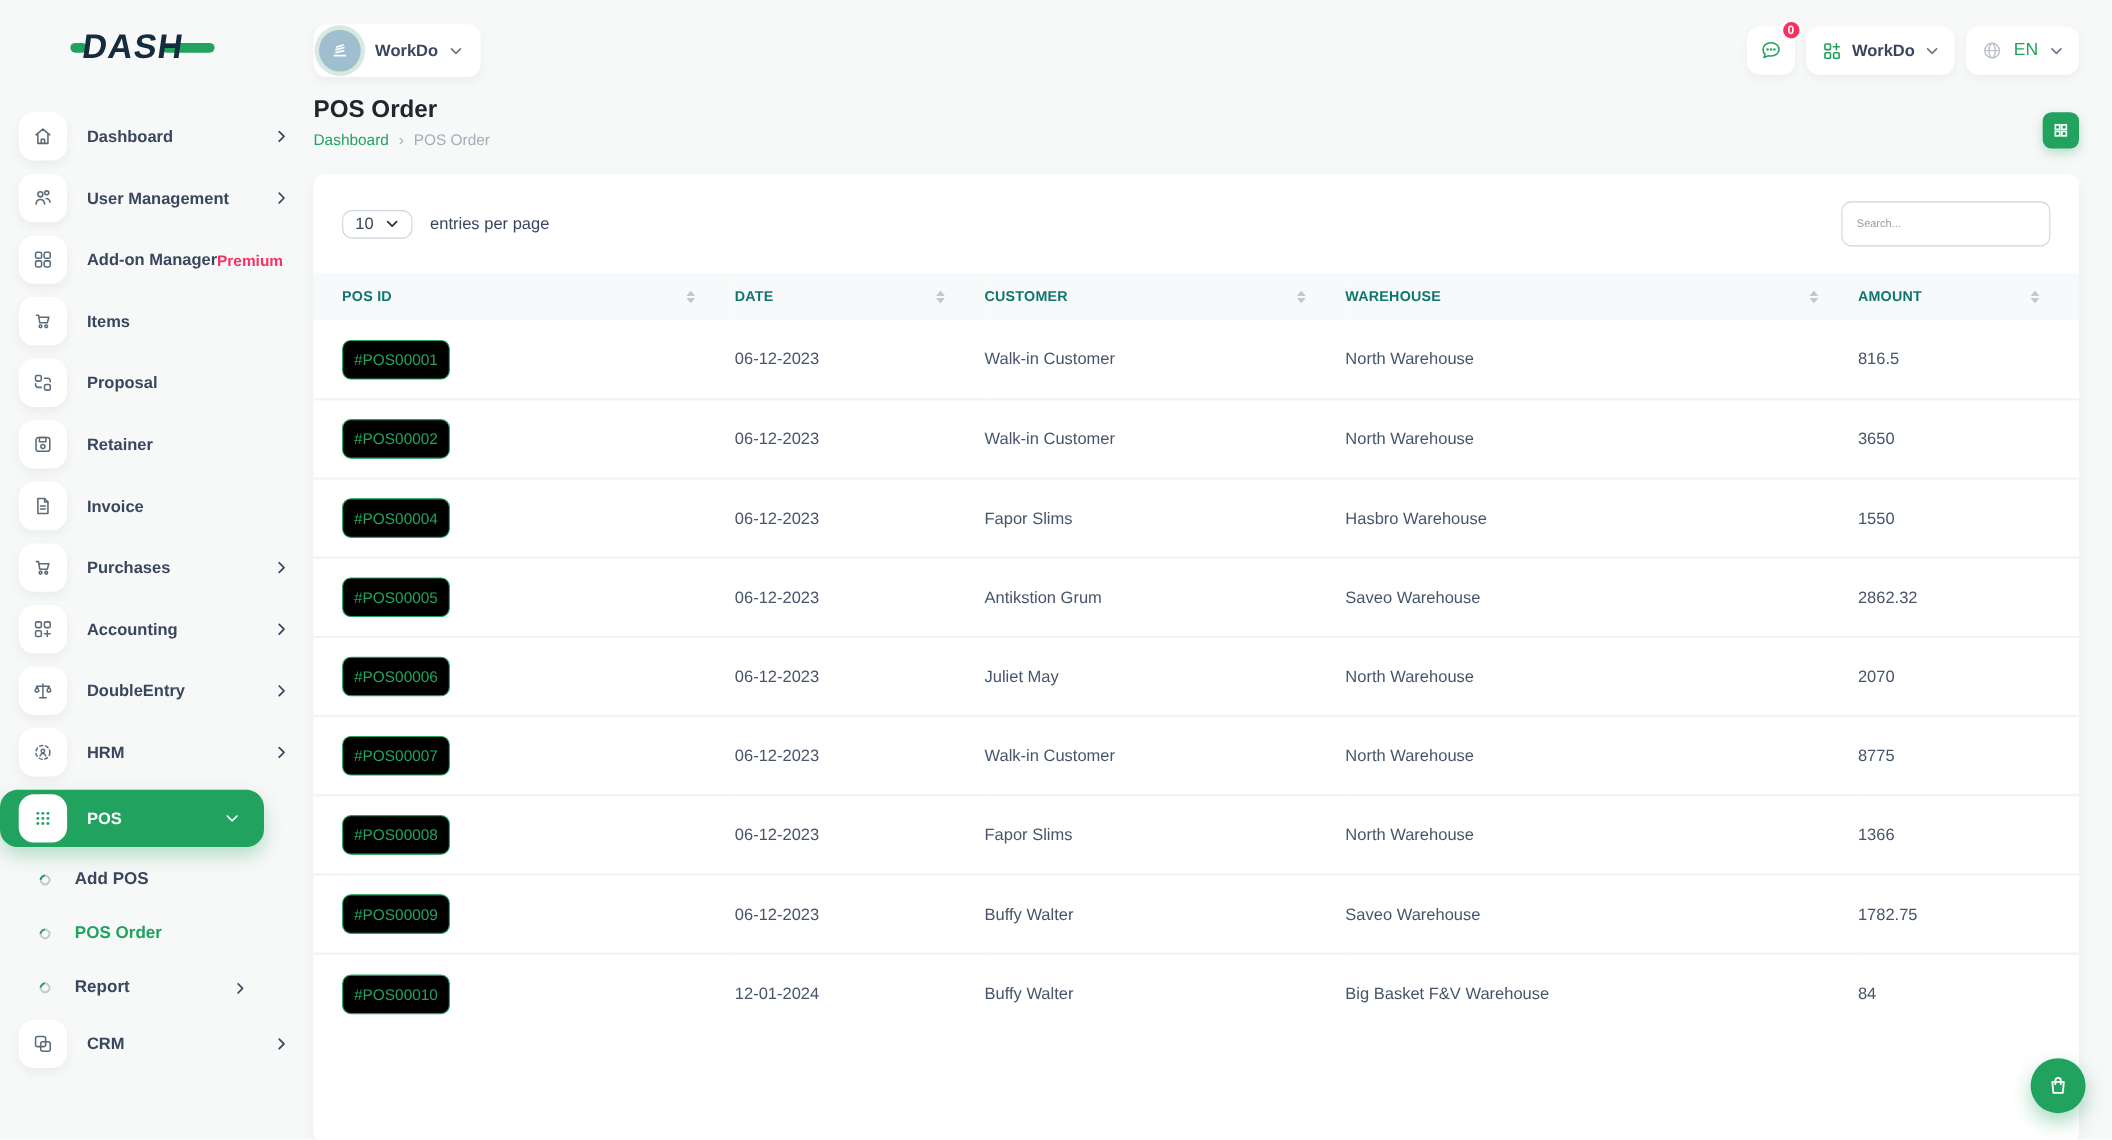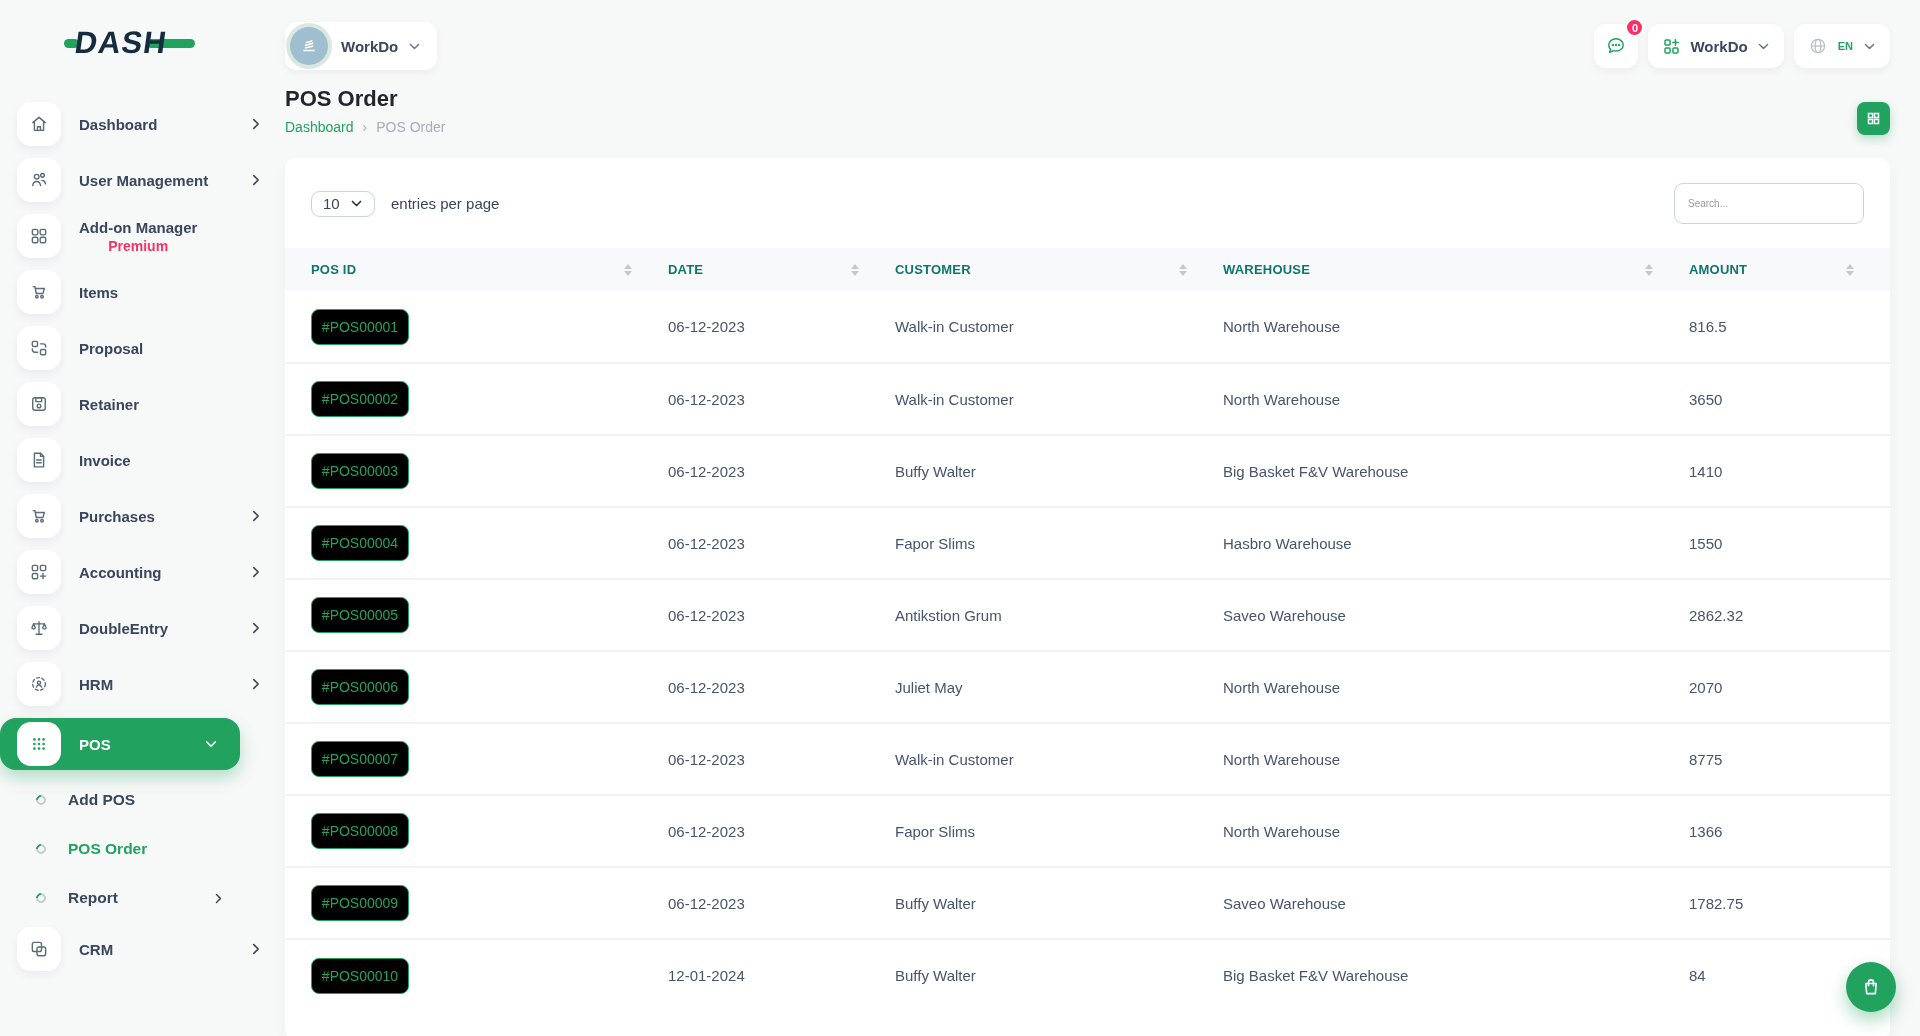--- a/index.html
+++ b/index.html
@@ -15,21 +15,21 @@
   .logo { display:flex; align-items:center; margin-left:64px; height:34px; cursor:pointer; position:relative; }
   .logo-dash-left { width:15px; height:9px; border-radius:5px; background:#21a35f; margin-right:-4px; position:relative; z-index:0; }
   .logo-text { font-size:31px; font-weight:800; letter-spacing:1px; color:#152c3e; transform:skewX(-8deg); position:relative; z-index:1; }
   .logo-dash-right { width:48px; height:9px; border-radius:5px; background:#21a35f; margin-left:-20px; position:relative; z-index:0; }
 
   .nav { margin-top:42px; display:flex; flex-direction:column; }
   .nav-item { display:flex; align-items:center; height:44px; margin:0 0 12px 0; padding-left:17px; padding-right:22px; cursor:pointer; }
   .icon-box { width:44px; height:44px; min-width:44px; background:#ffffff; border-radius:14px;
     box-shadow:0 4px 10px rgba(25,39,62,.06); display:flex; align-items:center; justify-content:center; color:#5b6b79; }
   .nav-label { margin-left:18px; font-size:15px; font-weight:600; color:#39465e; }
-  .nav-label-col { margin-left:18px; display:flex; flex-direction:column; align-items:center; }
+  .nav-label-col { margin-left:18px; display:flex; flex-direction:row; align-items:center; }
   .nav-label-col .nav-label { margin-left:0; }
   .nav-sub-badge { font-size:14px; font-weight:700; color:#f73164; margin-top:2px; }
   .nav-chev { margin-left:auto; color:#39465e; }
 
   .nav-item.active { background:#21a35f; border-radius:16px; height:52px; margin-right:45px; margin-bottom:10px;
     box-shadow:0 8px 16px rgba(33,163,95,.3); }
   .nav-item.active .icon-box { box-shadow:none; color:#21a35f; }
   .nav-item.active .nav-label { color:#ffffff; font-weight:700; }
   .nav-item.active .nav-chev { color:#ffffff; }
 
@@ -49,21 +49,21 @@
   .ws-name { font-size:15px; font-weight:600; color:#39465e; margin-right:10px; }
   .pill-chev { color:#6b7684; }
 
   .topbar-right { margin-left:auto; display:flex; align-items:center; gap:10px; }
   .chat-btn { width:44px; height:44px; border-radius:12px; justify-content:center; position:relative; }
   .chat-badge { position:absolute; top:-6px; right:-6px; min-width:19px; height:19px; border-radius:10px; background:#f73164;
     color:#fff; font-size:11px; font-weight:700; display:flex; align-items:center; justify-content:center; border:2px solid #fff; padding:0 4px; }
   .app-pill { height:44px; padding:0 14px; gap:9px; }
   .app-name { font-size:15px; font-weight:600; color:#39465e; }
   .lang-pill { height:44px; padding:0 14px; gap:10px; }
-  .lang-code { font-size:11px; font-weight:700; color:#21a35f; }
+  .lang-code { font-size:16px; font-weight:400; color:#21a35f; }
 
   .title-row { display:flex; margin-top:16px; }
   .page-title { font-size:22px; font-weight:700; color:#21262c; }
   .breadcrumb { display:flex; align-items:center; margin-top:7px; font-size:14px; }
   .bc-link { color:#21a35f; cursor:pointer; }
   .bc-sep { color:#a5adb7; margin:0 9px; font-size:14px; }
   .bc-current { color:#a5adb7; }
   .grid-btn { margin-left:auto; align-self:flex-end; width:33px; height:33px; border-radius:8px; background:#21a35f;
     display:flex; align-items:center; justify-content:center; cursor:pointer; box-shadow:0 4px 10px rgba(33,163,95,.3); }
 
@@ -514,27 +514,20 @@
   </tr>
 
   <tr>
     <td><span class="pos-badge">#POS00002</span></td>
     <td>06-12-2023</td>
     <td>Walk-in Customer</td>
     <td>North Warehouse</td>
     <td>3650</td>
   </tr>
 
-  <tr>
-    <td><span class="pos-badge">#POS00003</span></td>
-    <td>06-12-2023</td>
-    <td>Buffy Walter</td>
-    <td>Big Basket F&amp;V Warehouse</td>
-    <td>1410</td>
-  </tr>
 
   <tr>
     <td><span class="pos-badge">#POS00004</span></td>
     <td>06-12-2023</td>
     <td>Fapor Slims</td>
     <td>Hasbro Warehouse</td>
     <td>1550</td>
   </tr>
 
   <tr>

